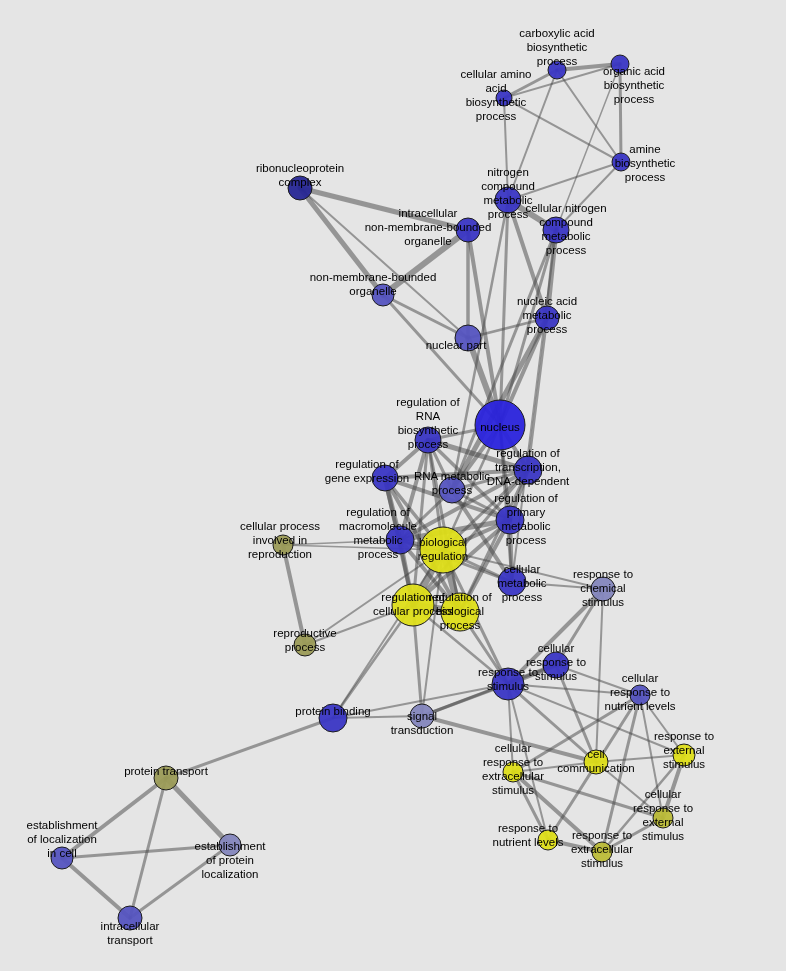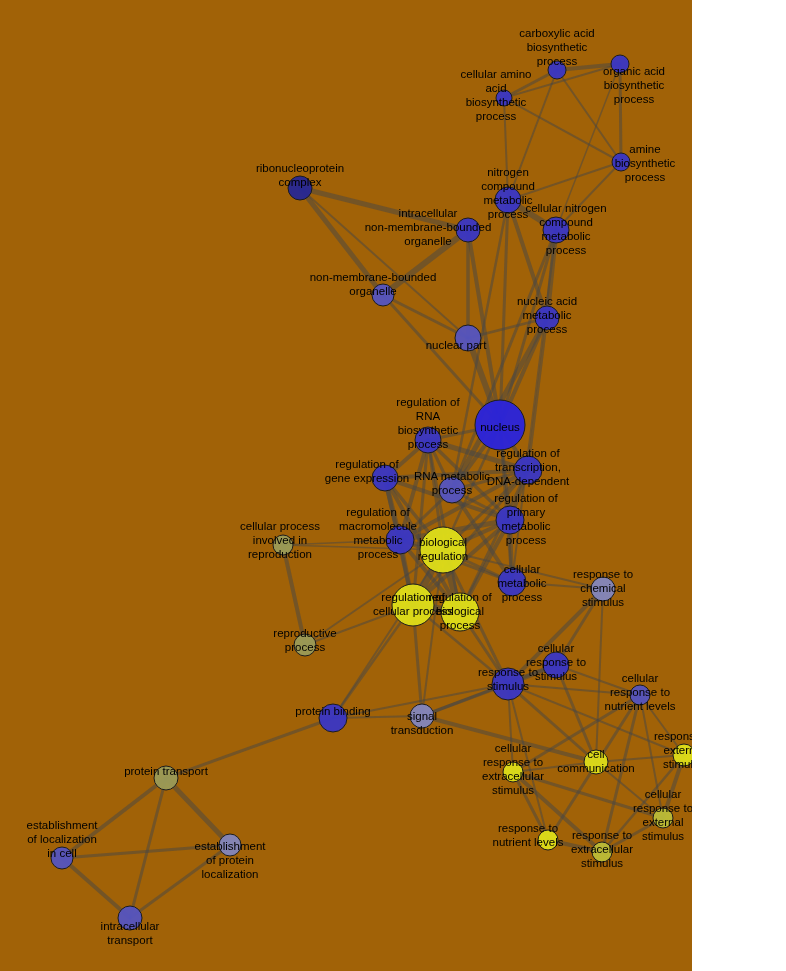--- a/index.html
+++ b/index.html
@@ -3,23 +3,23 @@
 <meta charset="utf-8">
 <style>
   html, body {
     margin: 0;
     padding: 0;
     background: #ffffff;
     font-family: "Liberation Sans", sans-serif;
   }
   .viewport {
     position: relative;
-    width: 692px;
+    width: 786px;
     height: 971px;
-    background: #a16207;
+    background: #e5e5e5;
     overflow: hidden;
     text-decoration: underline;
   }
   svg text {
     font-family: "Liberation Sans", sans-serif;
     pointer-events: none;
   }
 </style>
 </head>
 <body>

